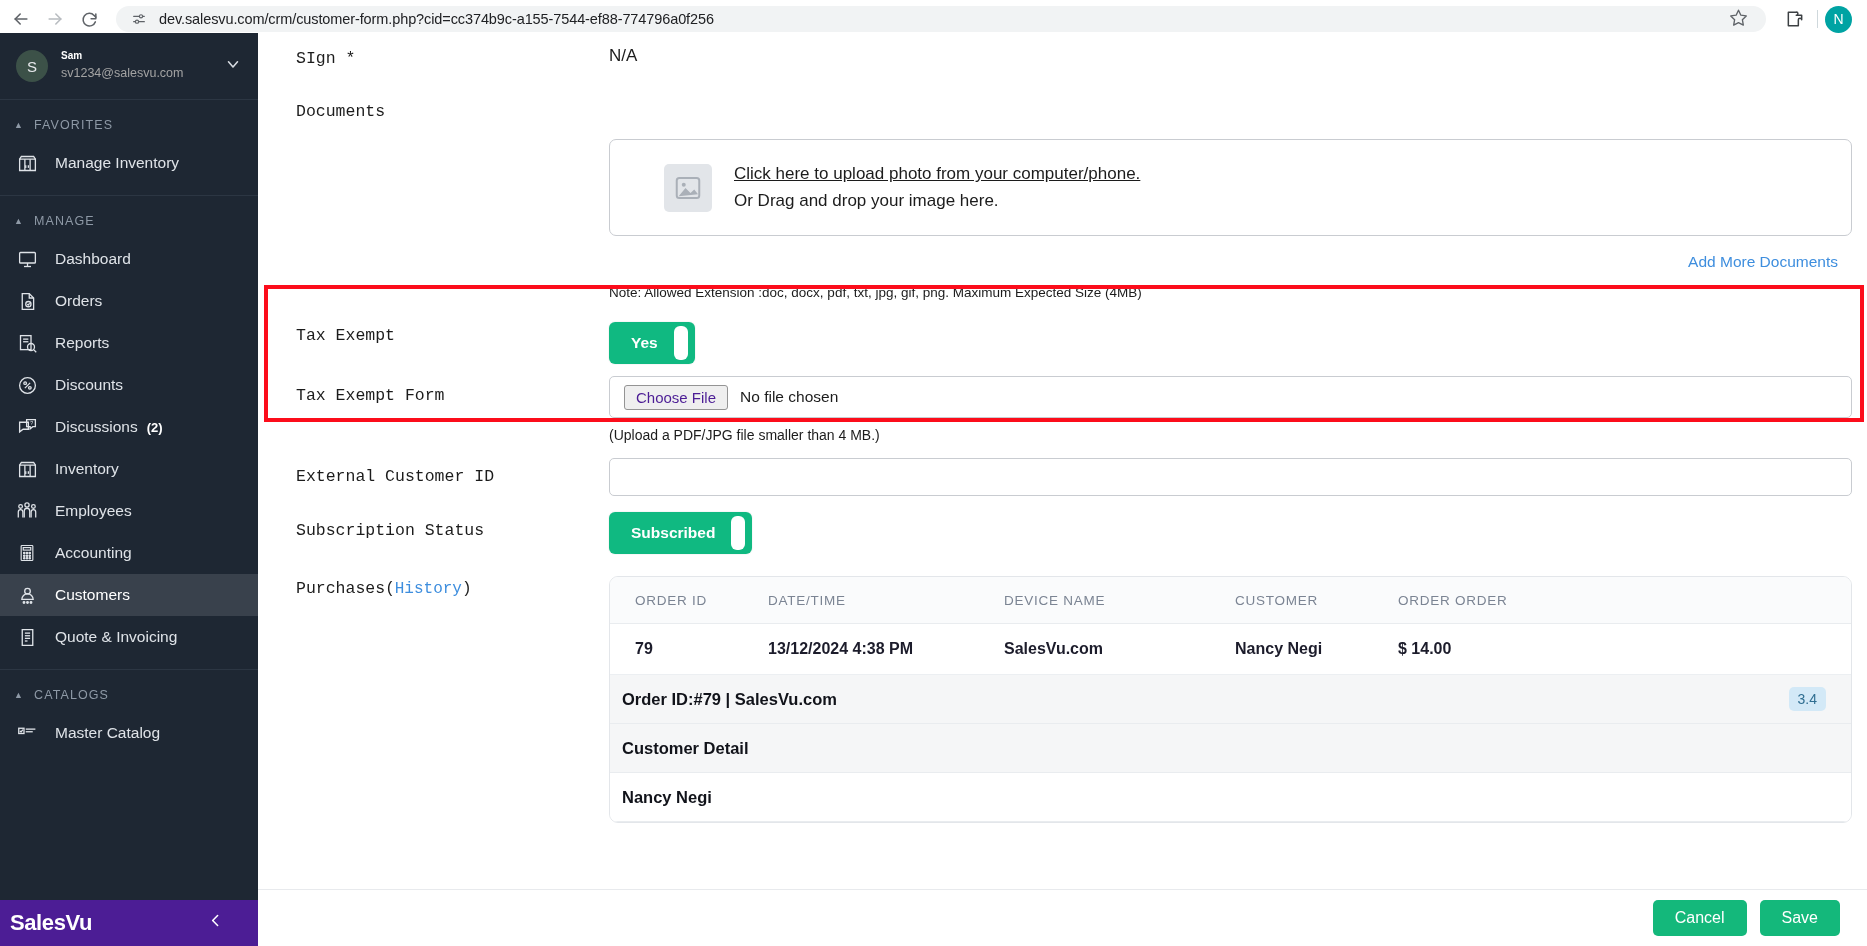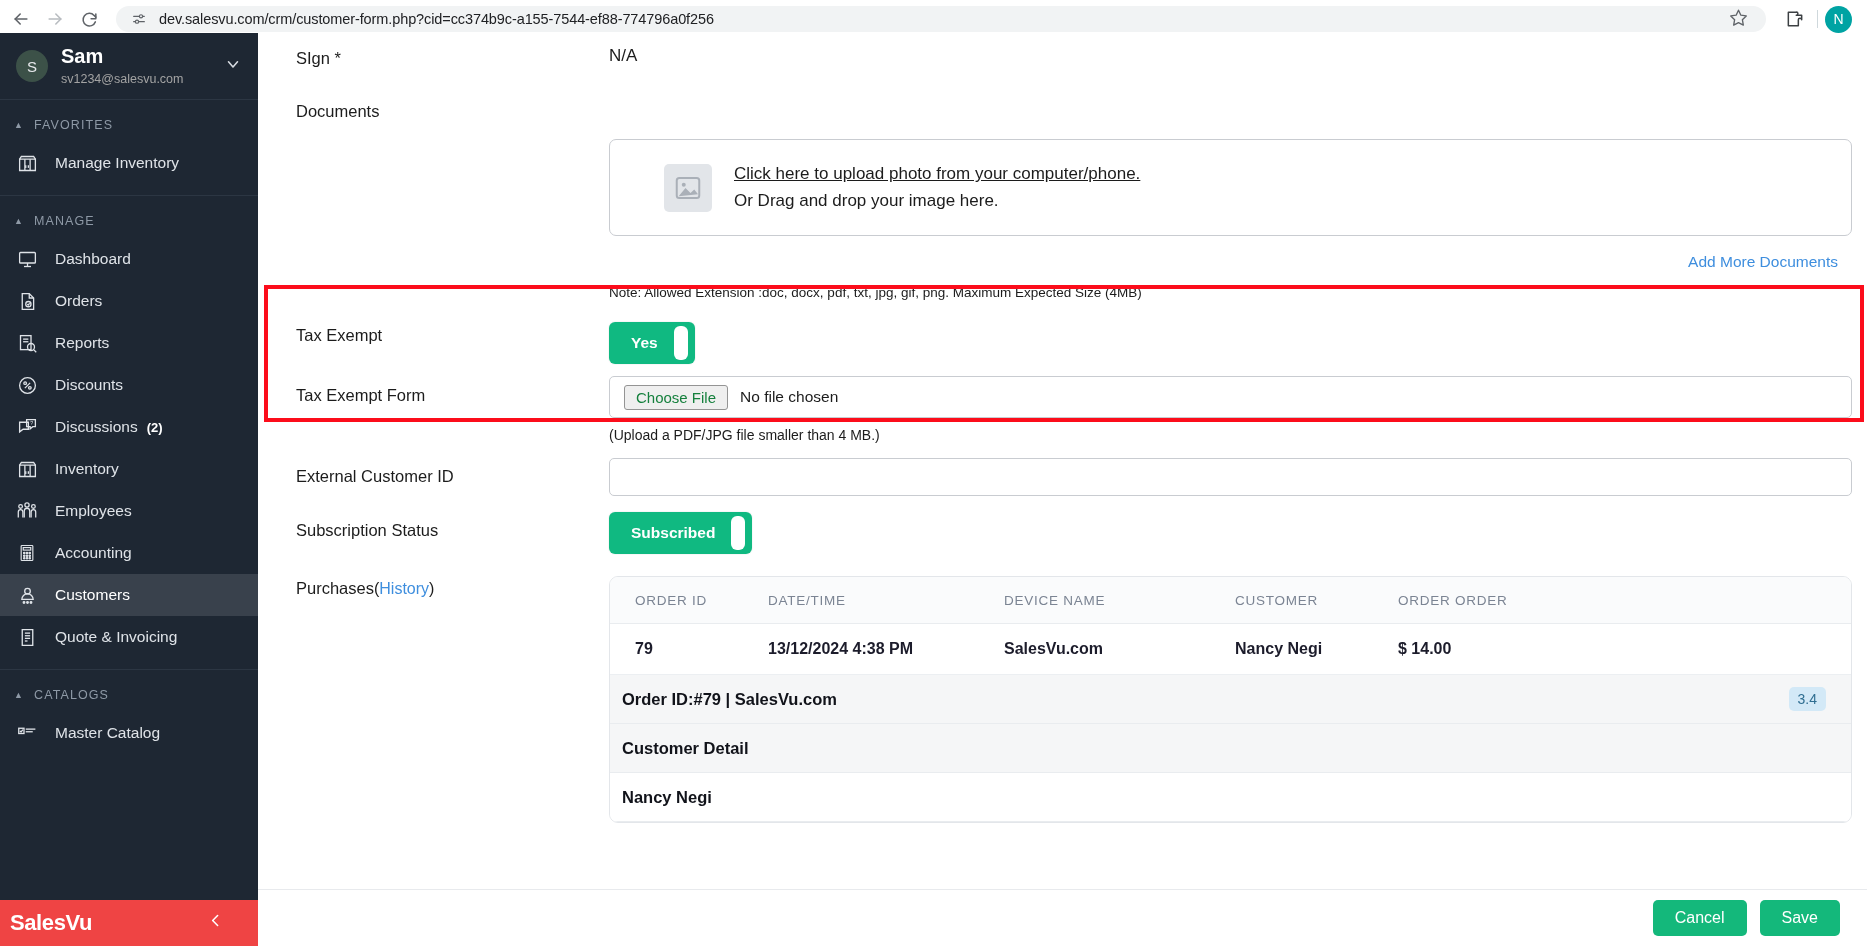--- a/index.html
+++ b/index.html
@@ -83,21 +83,21 @@
     height: 67px; padding: 0 16px;
     border-bottom: 1px solid #2c3643;
   }
   .sb-avatar {
     width: 32px; height: 32px; border-radius: 50%;
     background: #3c5148;
     display: flex; align-items: center; justify-content: center;
     color: #e8eaed; font-size: 15px; flex: 0 0 auto;
   }
   .sb-user-text { margin-left: 13px; flex: 1; line-height: 1.25; }
-  .sb-user-name { font-size: 20px; font-weight: bold; color: #ffffff; }
+  .sb-user-name { font-size: 10px; font-weight: bold; color: #ffffff; }
   .sb-user-mail { font-size: 12.5px; color: #a3a3a3; margin-top: 3px; }
   .sb-chevron { color: #d6dae0; flex: 0 0 auto; }
 
   .sb-section {
     display: flex; align-items: center;
     padding: 18px 0 10px 14px;
     font-size: 12.5px; letter-spacing: 1.1px;
     color: #8e99a6;
   }
   .sb-caret { margin-right: 10px; font-size: 9px; color: #8e99a6; }
@@ -114,21 +114,21 @@
     margin-right: 15px;
     display: flex; align-items: center; justify-content: center;
     color: #dfe3e8;
   }
   .sb-badge { font-size: 13px; font-weight: bold; margin-left: 9px; color: #ffffff; }
   .sb-group-div { height: 1px; background: #2c3643; margin: 11px 0 0 0; }
 
   .sb-footer {
     position: absolute; bottom: 0; left: 0;
     width: 258px; height: 46px;
-    background: #ef4444;
+    background: #4c1d95;
     display: flex; align-items: center; justify-content: space-between;
     padding: 0 34px 0 10px;
   }
   .sb-logo { font-size: 22px; font-weight: bold; color: #ffffff; letter-spacing: -0.4px; }
   .sb-collapse { color: #ffffff; font-size: 17px; }
 
   
   .main {
     position: absolute; top: 33px; left: 258px;
     width: 1609px; height: 913px;
@@ -138,20 +138,21 @@
 
   .row {
     display: flex;
     padding: 0 15px 0 38px;
     align-items: flex-start;
   }
   .row-label {
     width: 313px; flex: 0 0 313px;
     font-size: 16.5px; color: #1c1c1c;
     padding-top: 4px;
+    font-family: Liberation Mono, monospace;
   }
   .row-field { flex: 1; min-width: 0; }
 
   .sign-row { height: 46px; align-items: center; }
   .sign-val { font-size: 17px; color: #1c1c1c; padding-top: 0; }
 
   .dropzone {
     border: 1px solid #c9ccd1;
     border-radius: 7px;
     height: 97px;
@@ -213,21 +214,21 @@
 
   .file-input-box {
     border: 1px solid #c9ccd1; border-radius: 5px;
     height: 42px; display: flex; align-items: center;
     padding-left: 14px; background: #fff;
   }
   .choose-file-btn {
     border: 1px solid #949494;
     background: #efefef;
     border-radius: 3px;
-    font-size: 15px; color: #15803d;
+    font-size: 15px; color: #4c1d95;
     padding: 3px 11px;
     cursor: pointer;
     font-family: "Liberation Sans", sans-serif;
   }
   .no-file-txt { font-size: 15.5px; color: #1c1c1c; margin-left: 12px; }
   .sub-note { font-size: 14px; color: #1c1c1c; padding-top: 9px; }
 
   .text-input {
     border: 1px solid #c9ccd1; border-radius: 5px;
     height: 38px; width: 100%;

